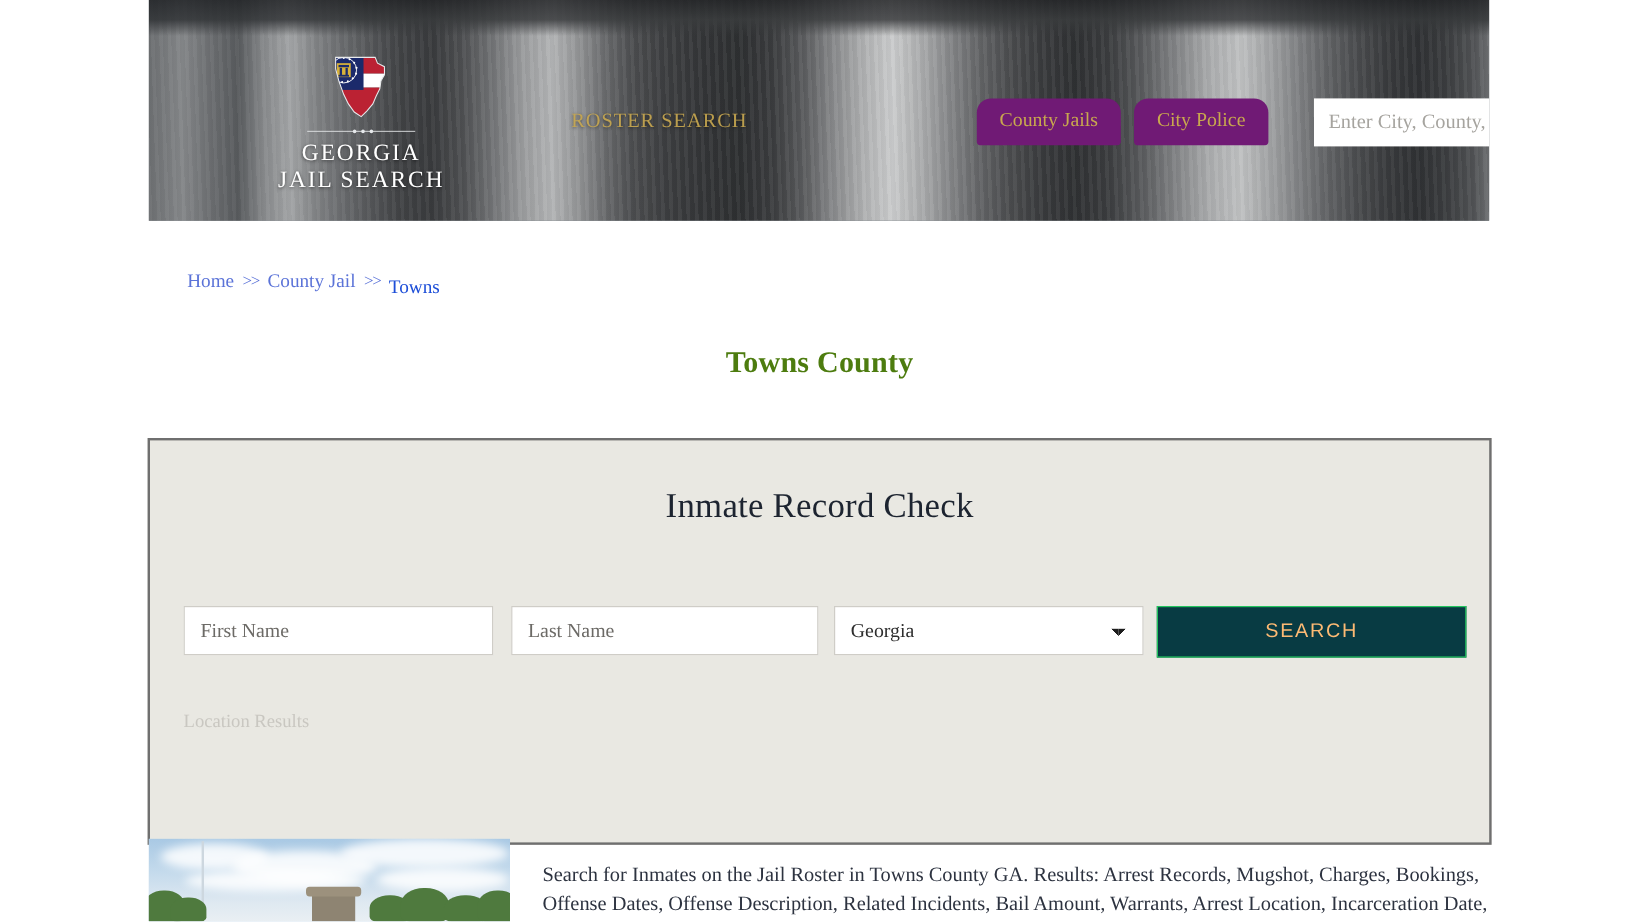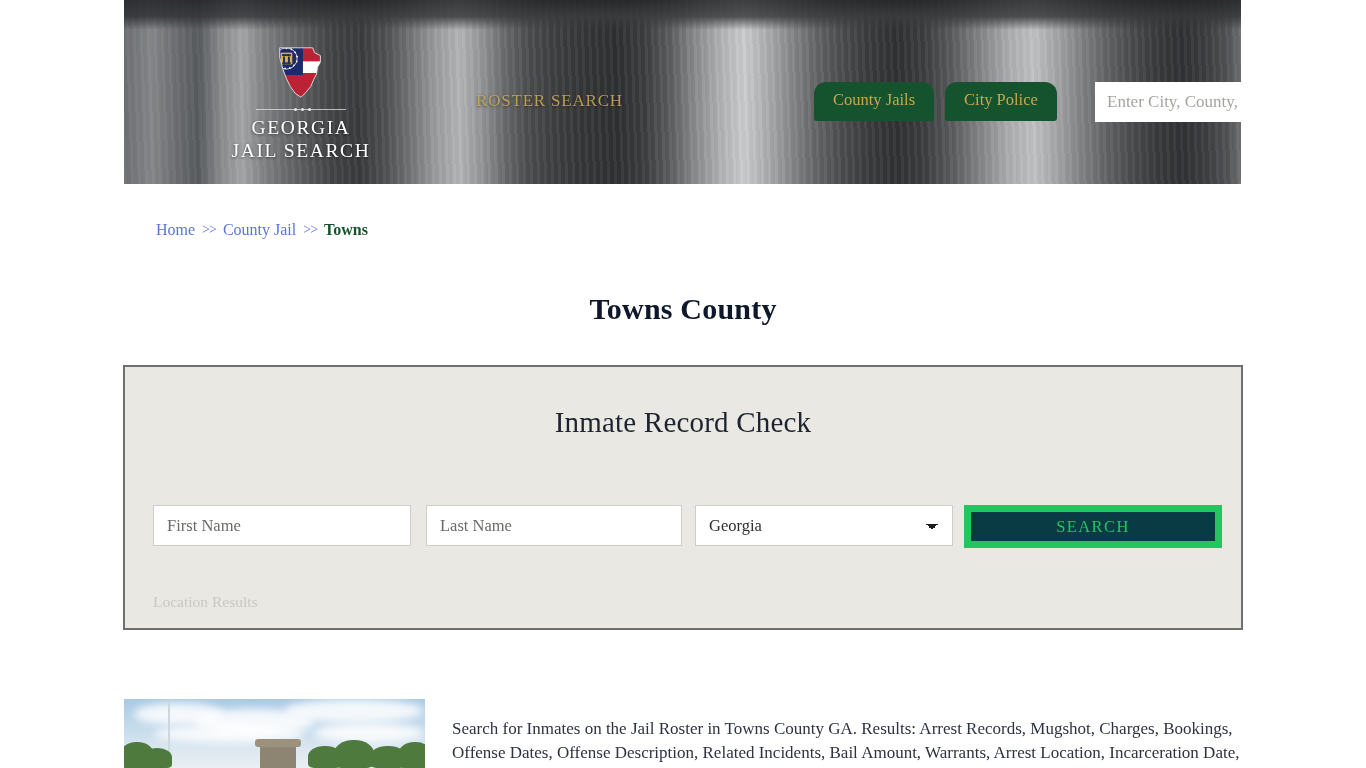--- a/index.html
+++ b/index.html
@@ -91,21 +91,21 @@
     letter-spacing: .8px;
     text-shadow: 0 1px 3px rgba(0,0,0,.55);
     z-index: 5;
     opacity: .92;
     padding-left: 36px;
   }
 
   
   .nav-tabs { position:absolute; left:690px; top:82px; z-index:6; display:flex; gap:11px; }
   .nav-tab {
-    background:#14532d;
+    background:#701a75;
     color:#c8a84e;
     font-size:16.5px;
     padding:10px 19px 12px;
     border-radius:12px 12px 3px 3px;
     cursor:pointer;
     line-height:1;
     white-space:nowrap;
   }
 
   
@@ -119,34 +119,34 @@
   .hdr-search-input::placeholder{ color:#a6a49f; }
 
   
   .breadcrumb {
     position:absolute; left:156px; top:221px;
     font-size:16px; color:#3b3b3b;
     display:flex; align-items:center; gap:7px;
   }
   .breadcrumb a { color:#5b73d8; text-decoration:none; cursor:pointer; }
   .breadcrumb .sep { color:#5b73d8; font-size:14px; letter-spacing:-1px; }
-  .breadcrumb .current { color:#14532d; font-weight:700; }
+  .breadcrumb .current { color:#1d4ed8; font-weight:400;margin-top:10px; }
 
   
   .page-title {
     position:absolute; left:0; top:272px; width:1366px;
     text-align:center;
-    font-size:30px; color:#0f172a; font-weight:700;
+    font-size:25px; color:#4d7c0f; font-weight:700;
     letter-spacing:.2px;
   }
 
   
   .panel {
     position:absolute; left:123px; top:365px;
-    width:1120px; height:265px;
+    width:1120px; height:339px;
     background:#e9e8e2;
     border:2px solid #6f6f6f;
   }
   .panel-title {
     text-align:center; margin-top:39px;
     font-size:29px; color:#1d2430; letter-spacing:.2px;
   }
   .panel-sub {
     text-align:center; margin-top:6px;
     font-size:17px; color:#2a2f38;
@@ -175,24 +175,24 @@
       linear-gradient(45deg, transparent 50%, #1d1d1d 50%),
       linear-gradient(135deg, #1d1d1d 50%, transparent 50%);
     background-position: calc(100% - 20px) 18px, calc(100% - 14px) 18px;
     background-size: 6px 6px, 6px 6px;
     background-repeat:no-repeat;
     cursor:pointer;
   }
   .btn-search {
     margin-left:11px;
     width:258px; height:43px;
-    background:#083b43; color:#22c55e;
-    border:7px solid #22c55e;
+    background:#083b43; color:#fdba74;
+    border:1px solid #22c55e;
     font-size:16.5px; letter-spacing:1.4px;
-    font-family:Liberation Serif, serif;
+    font-family:Liberation Sans, sans-serif;
     cursor:pointer;
   }
   .sponsored {
     position:absolute; left:28px; top:226px;
     font-size:15.5px; color:#c9c7c1;
   }
 
   
   .thumb {
     position:absolute; left:124px; top:699px;

